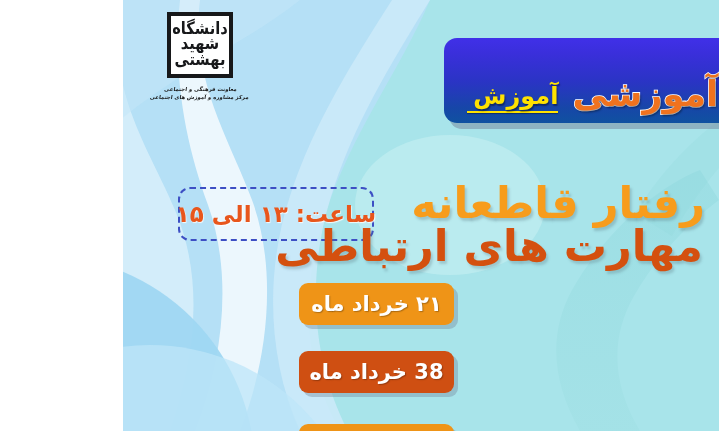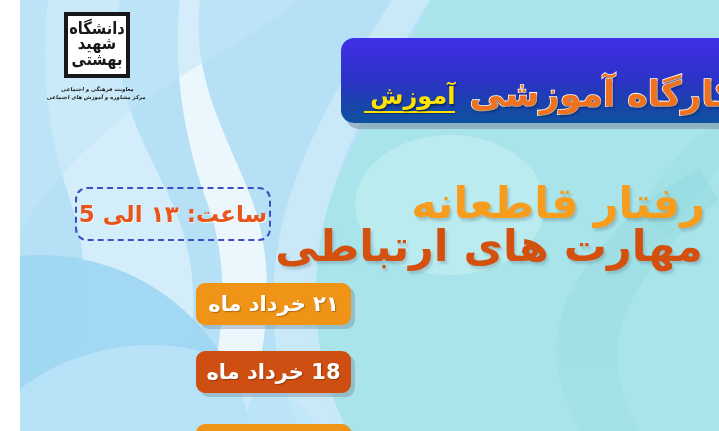--- a/index.html
+++ b/index.html
@@ -6,21 +6,21 @@
 
   html, body {
     width: 719px;
     height: 431px;
     overflow: hidden;
     font-family: "DejaVu Sans", "Liberation Sans", sans-serif;
   }
 
   #poster {
     position: relative;
-    width: 699px;
+    width: 596px;
     height: 431px;
     overflow: hidden;
     background: #a8e4ea;
   }
 
   
   .bg-svg {
     position: absolute;
     inset: 0;
     width: 719px;
@@ -270,28 +270,28 @@
 
   <div id="banner">
     <div id="banner-title">کارگاه آموزشی</div>
     <div id="banner-online-wrap">
       <div id="banner-online">آموزش</div>
       <div id="banner-online-rule"></div>
     </div>
   </div>
 
   <div id="time-box">
-    <span id="time-box-label">ساعت: ۱۳ الی 5</span>
+    <span id="time-box-label">ساعت: ۱۳ الی ۱۵</span>
   </div>
 
   <div class="date-badge" id="date-badge-1">
     <span class="date-badge-label">۲۱ خرداد ماه</span>
   </div>
   <div class="date-badge" id="date-badge-2">
-    <span class="date-badge-label">18 خرداد ماه</span>
+    <span class="date-badge-label">38 خرداد ماه</span>
   </div>
   <div class="date-badge" id="date-badge-3">
     
   </div>
 
   <div id="headlines">
     <span class="headline" id="headline-2">رفتار قاطعانه</span>
     <span class="headline" id="headline-4">مهارت های ارتباطی</span>
   </div>
 

